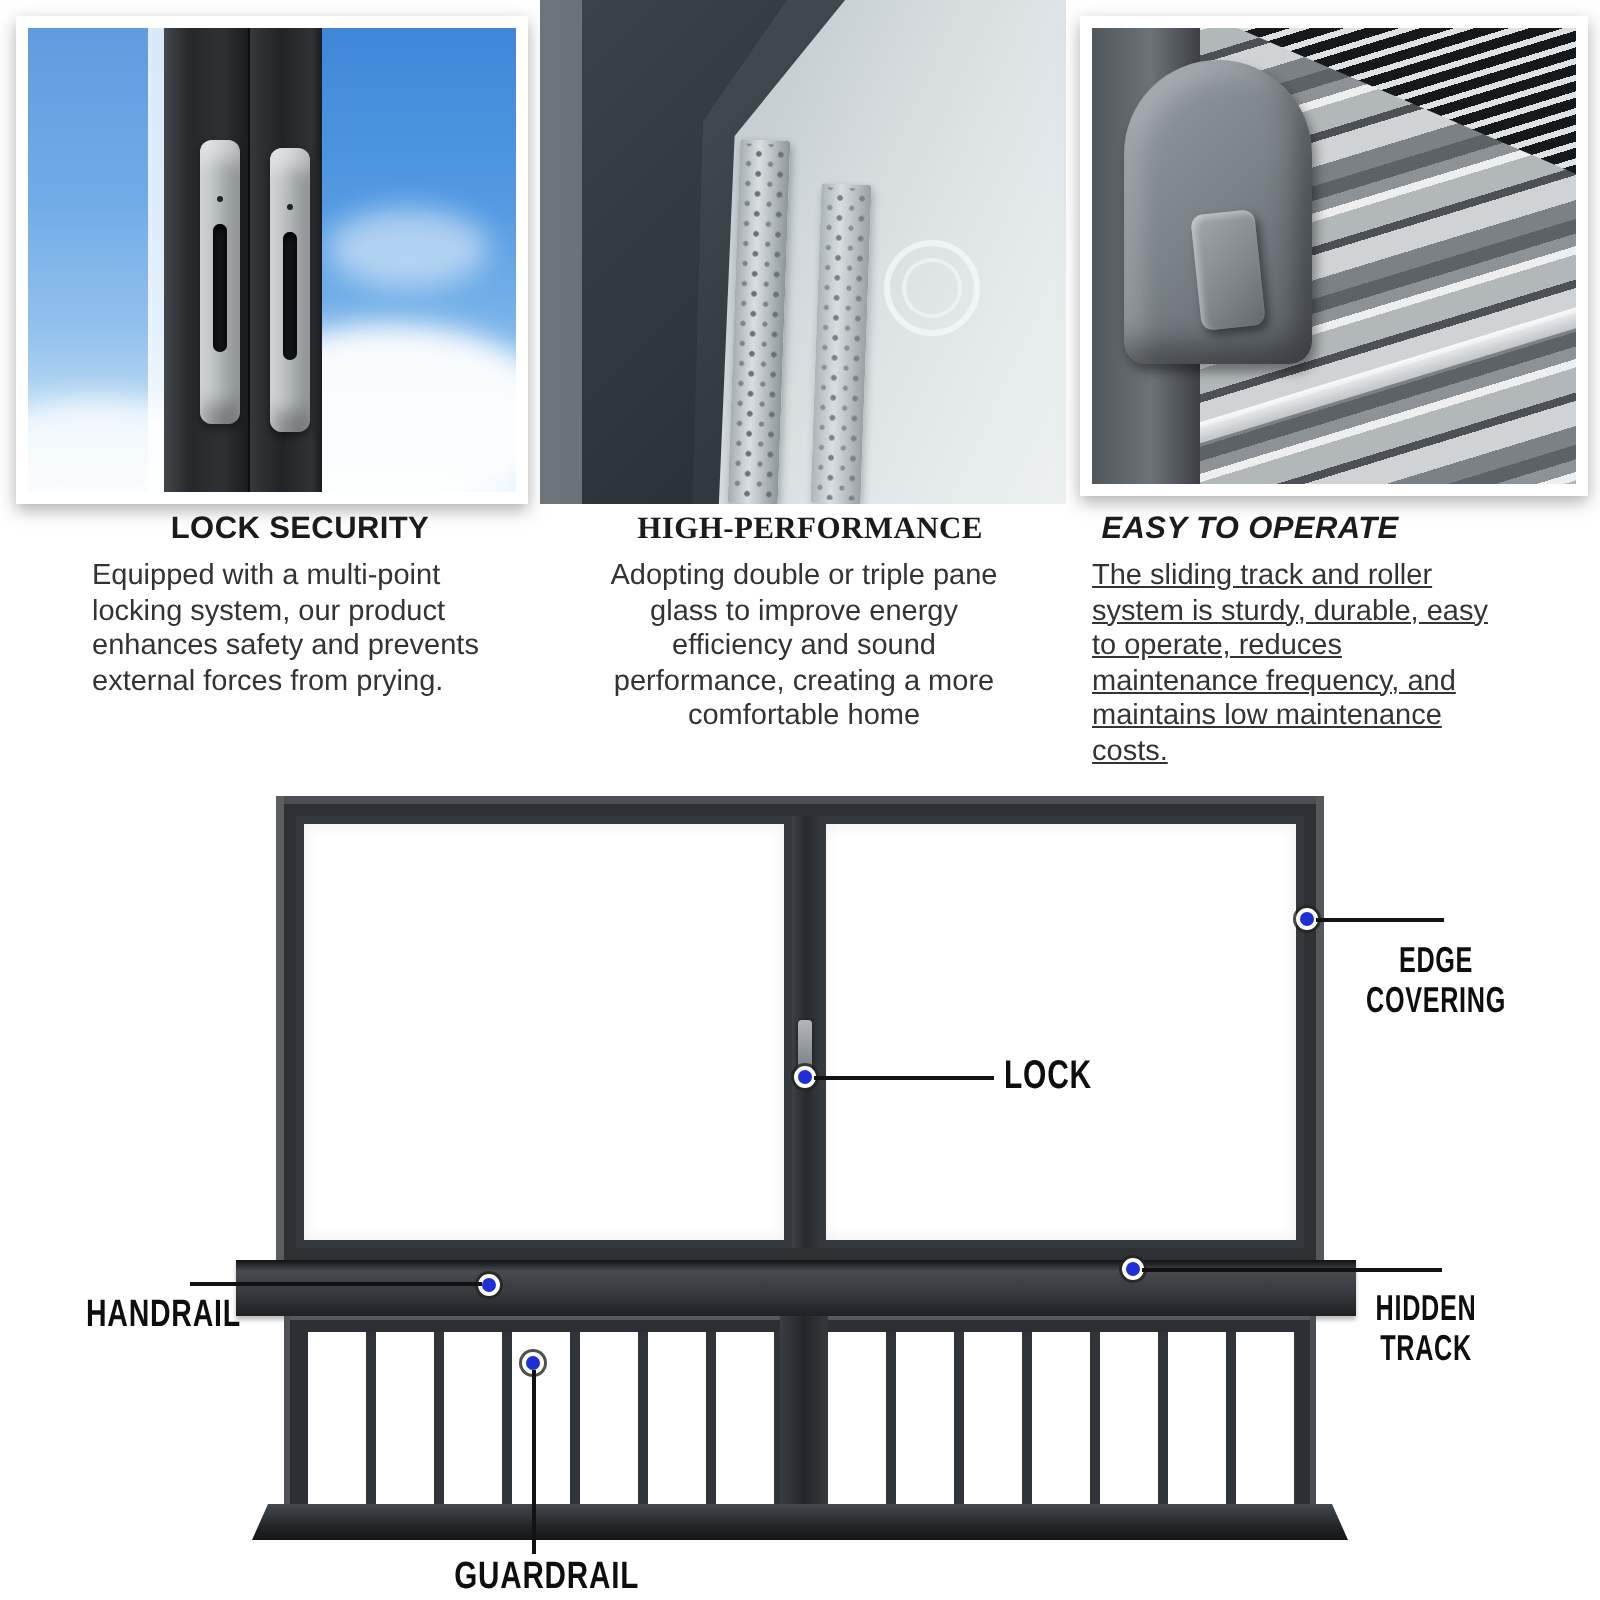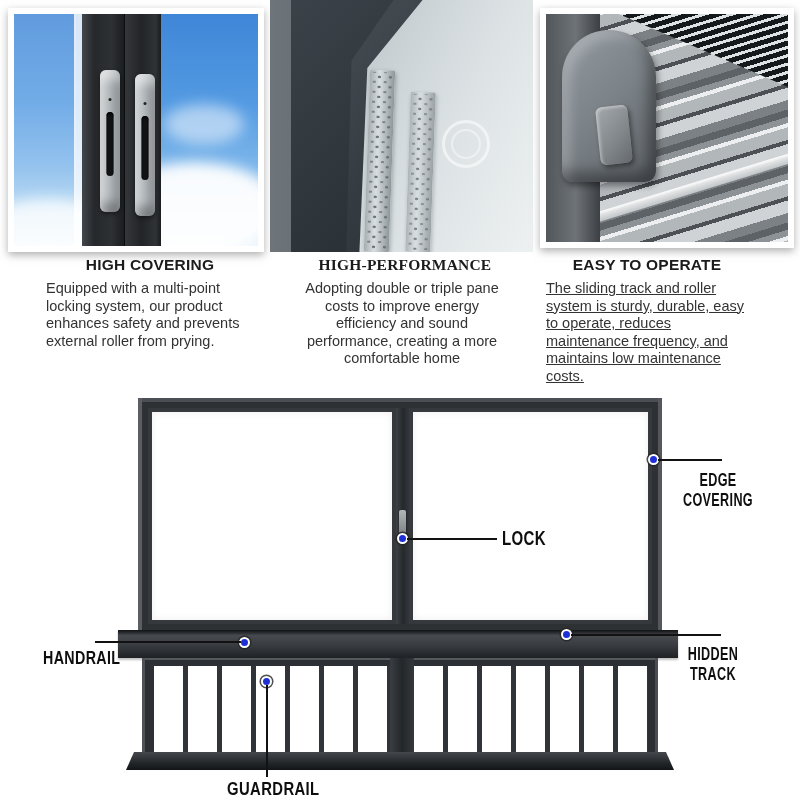--- a/index.html
+++ b/index.html
@@ -172,27 +172,27 @@
     <div class="photo-inner">
       <div class="tracks"></div>
       <div class="grille"></div>
       <div class="rail-shine"></div>
       <div class="side-panel"></div>
       <div class="roller"></div>
       <div class="roller-btn"></div>
     </div>
   </div>
 
-  <div class="feat-title" style="left:30px;">HIGH COVERING</div>
-  <div class="feat-body" style="left:46px;width:200px;text-align:left;">Equipped with a multi-point locking system, our product enhances safety and prevents external roller from prying.</div>
+  <div class="feat-title" style="left:30px;">LOCK SECURITY</div>
+  <div class="feat-body" style="left:46px;width:200px;text-align:left;">Equipped with a multi-point locking system, our product enhances safety and prevents external forces from prying.</div>
 
   <div class="feat-title" style="left:285px;font-family:Liberation Serif, serif;">HIGH-PERFORMANCE</div>
-  <div class="feat-body" style="left:302px;width:200px;text-align:center;">Adopting double or triple pane costs to improve energy efficiency and sound performance, creating a more comfortable home</div>
-
-  <div class="feat-title" style="left:527px;">EASY TO OPERATE</div>
+  <div class="feat-body" style="left:302px;width:200px;text-align:center;">Adopting double or triple pane glass to improve energy efficiency and sound performance, creating a more comfortable home</div>
+
+  <div class="feat-title" style="left:505px;font-style:italic;">EASY TO OPERATE</div>
   <div class="feat-body" style="left:546px;width:205px;text-align:left;text-decoration:underline;">The sliding track and roller system is sturdy, durable, easy to operate, reduces maintenance frequency, and maintains low maintenance costs.</div>
 
   <div class="win-frame">
     <div class="pane pane-l"></div>
     <div class="pane pane-r"></div>
     <div class="mullion"></div>
     <div class="lock-handle"></div>
   </div>
 
   <div class="sill"></div>

